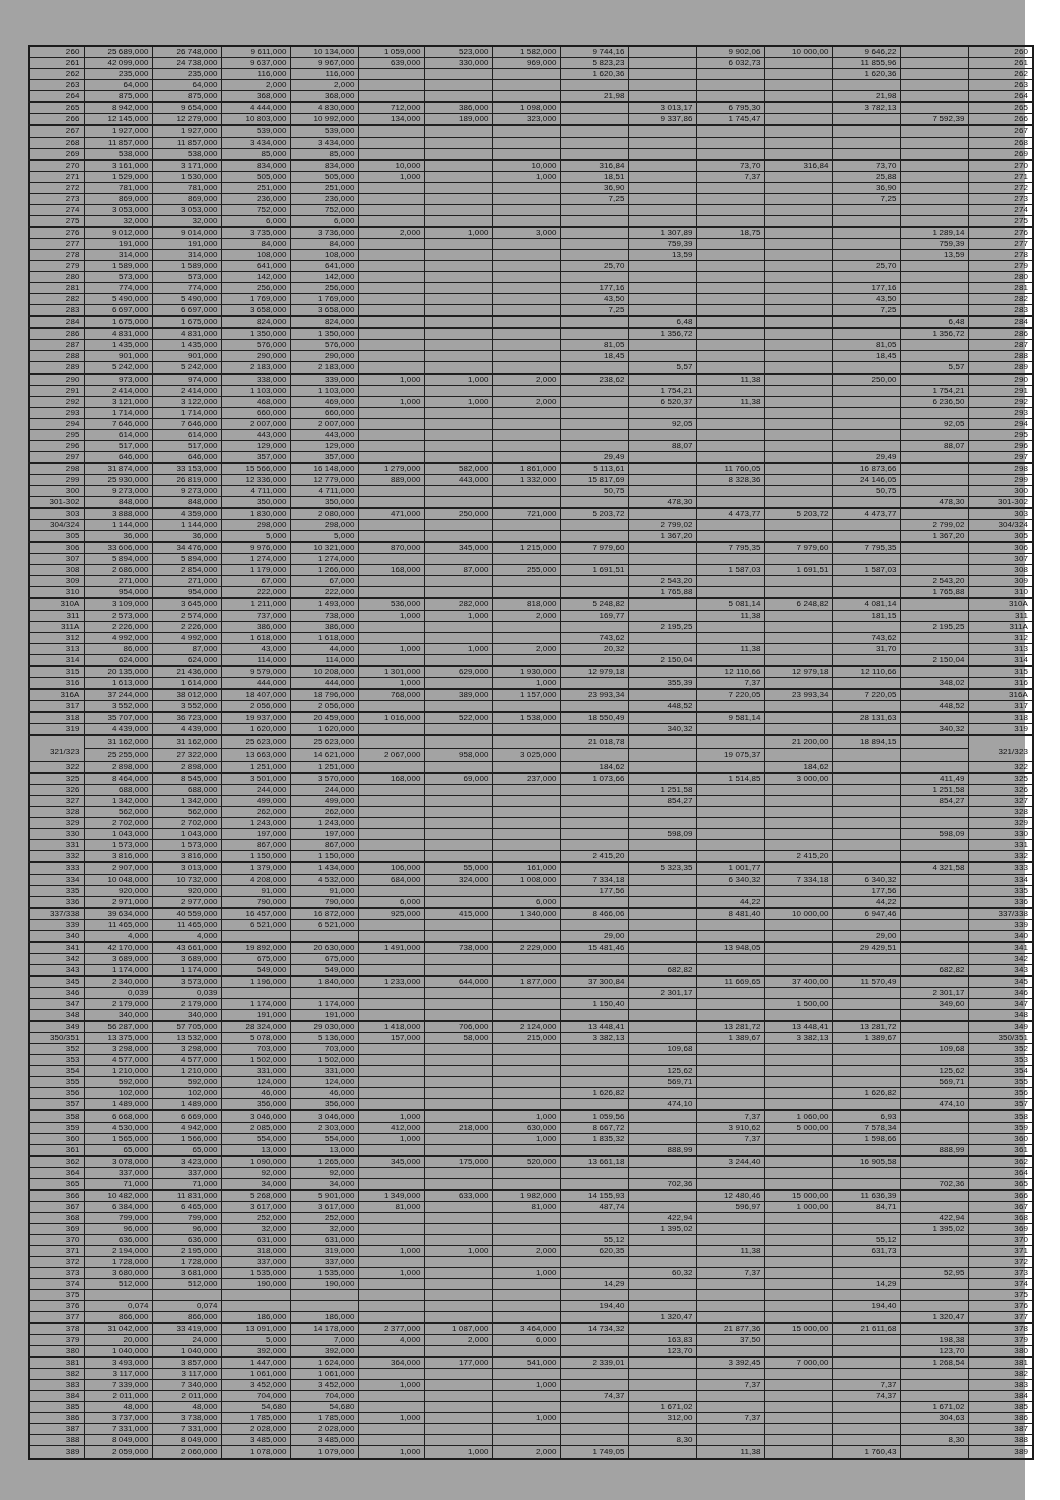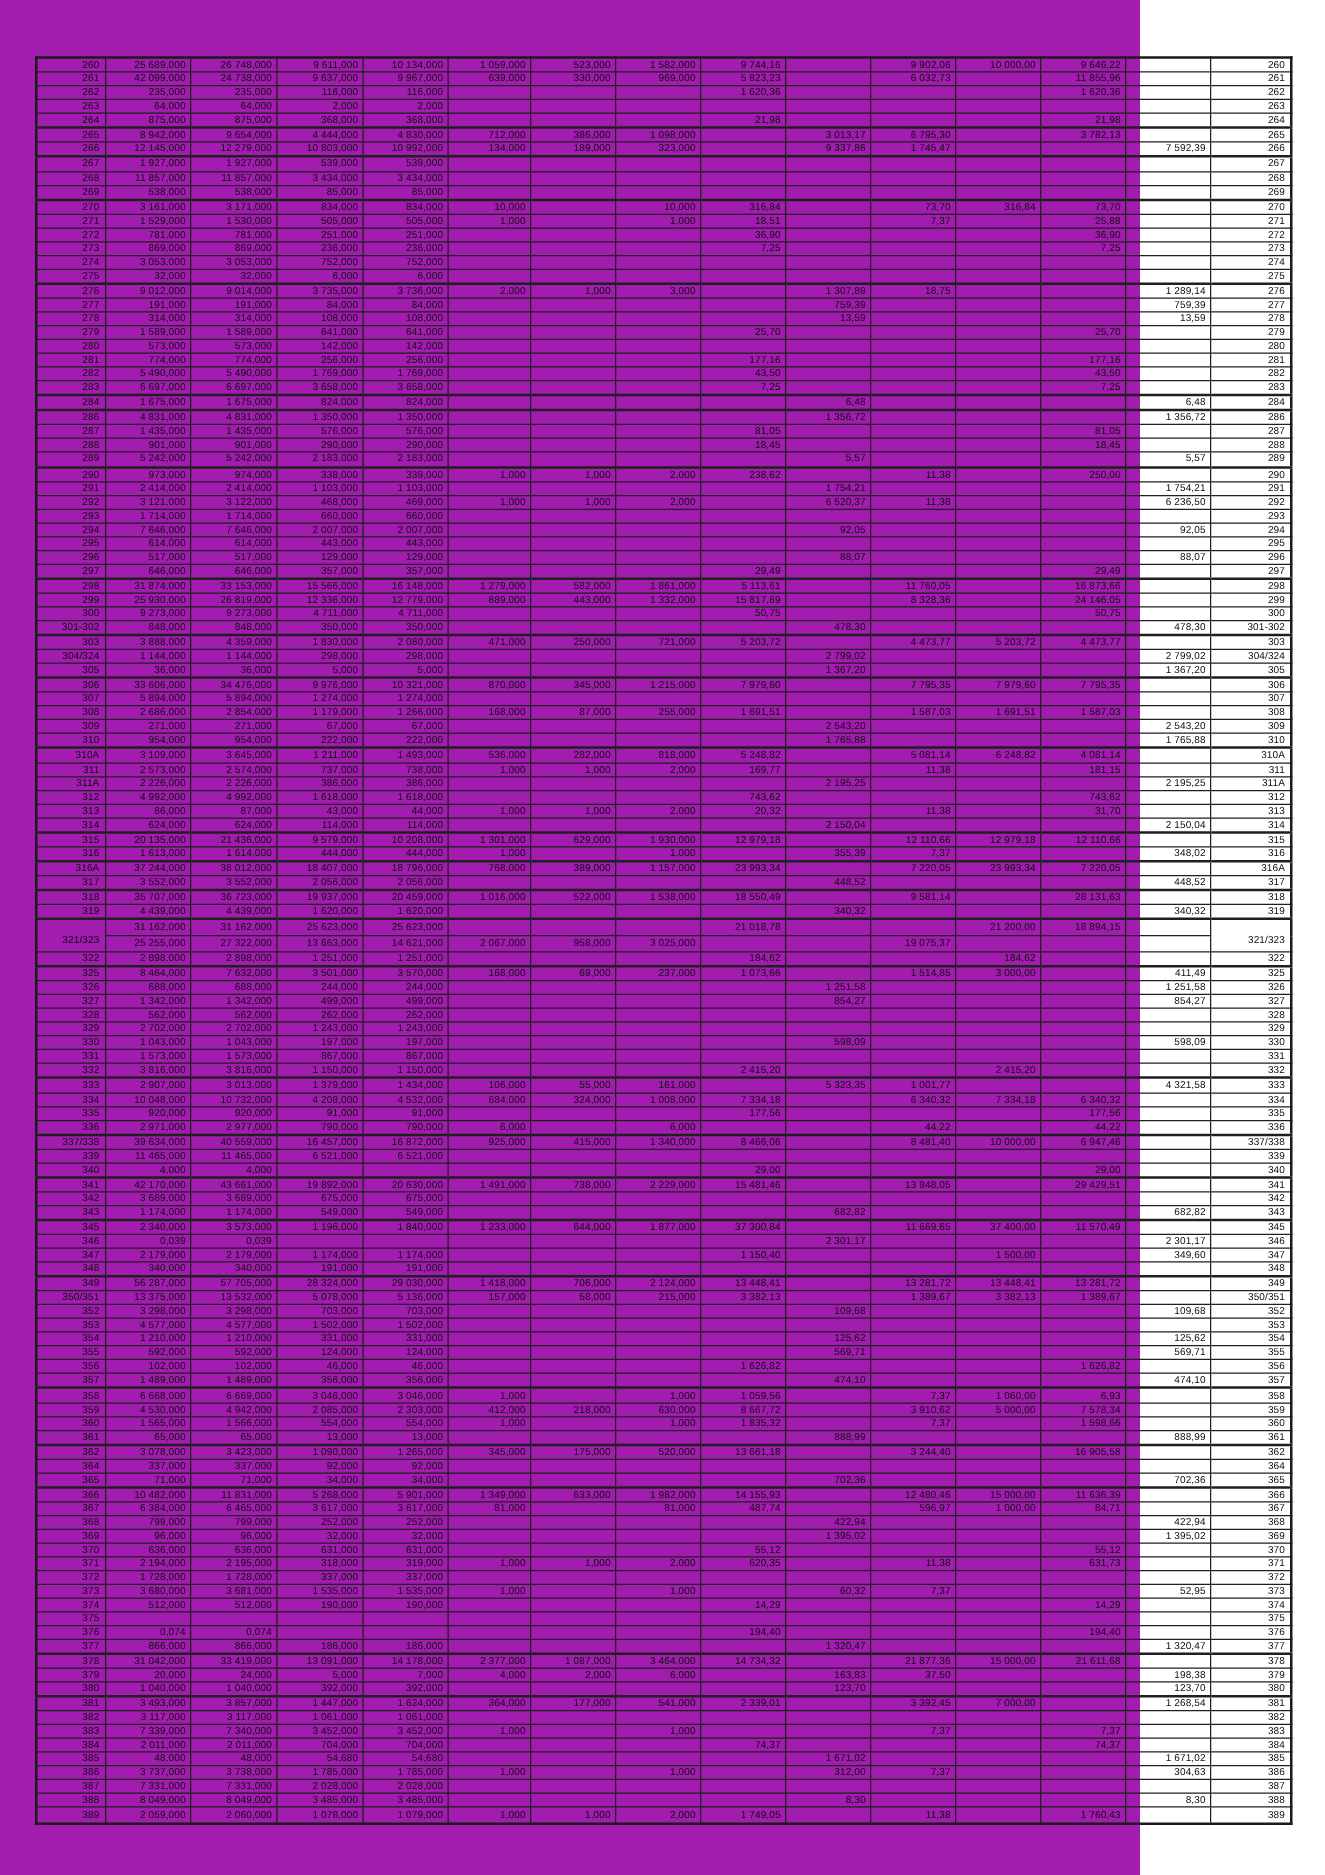--- a/index.html
+++ b/index.html
@@ -4,22 +4,22 @@
 <style>
   html, body {
     margin: 0; padding: 0;
     width: 1060px; height: 1500px;
     background: #ffffff;
     font-family: "Liberation Sans", sans-serif;
     overflow: hidden;
   }
   .page {
     position: relative;
-    width: 912px; height: 1500px;
-    background: #a21caf;
+    width: 1025px; height: 1500px;
+    background: #a3a3a3;
   }
   table.datatable {
     position: absolute;
     left: 28px; top: 45px;
     width: 1004px; height: 1415px;
     border-collapse: collapse;
     table-layout: fixed;
     border: 2px solid #1b1b1b;
   }
   table.datatable td {
@@ -1143,21 +1143,21 @@
           <td></td>
           <td></td>
           <td>184,62</td>
           <td></td>
           <td></td>
           <td class="rowlabel">322</td>
         </tr>
         <tr class="thick">
           <td class="rowlabel">325</td>
           <td>8 464,000</td>
-          <td>7 632,000</td>
+          <td>8 545,000</td>
           <td>3 501,000</td>
           <td>3 570,000</td>
           <td>168,000</td>
           <td>69,000</td>
           <td>237,000</td>
           <td>1 073,66</td>
           <td></td>
           <td>1 514,85</td>
           <td>3 000,00</td>
           <td></td>

